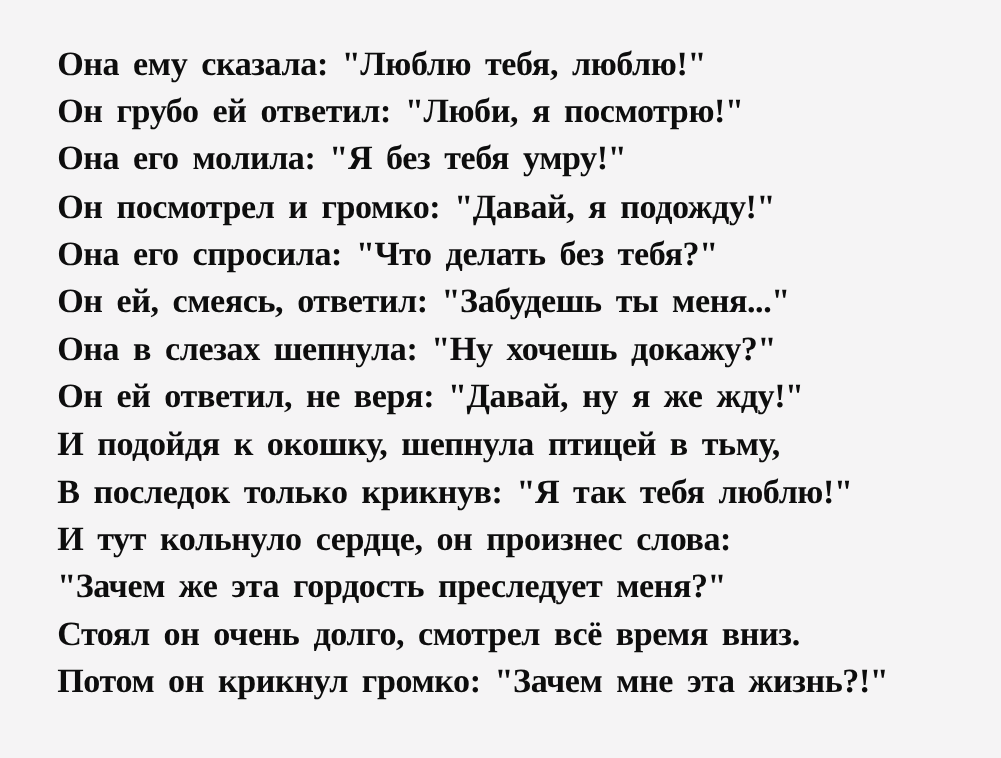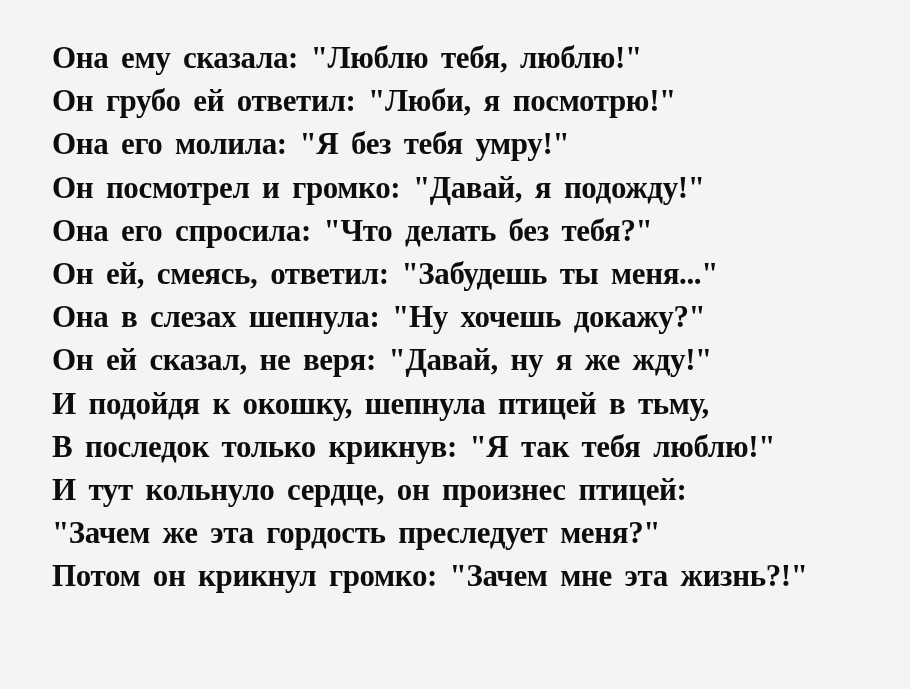--- a/index.html
+++ b/index.html
@@ -37,20 +37,21 @@
 
 <div class="page">
   <div class="poem" style="color: rgb(13, 13, 13);">
     <div class="line">Она ему сказала: "Люблю тебя, люблю!"</div>
     <div class="line">Он грубо ей ответил: "Люби, я посмотрю!"</div>
     <div class="line">Она его молила: "Я без тебя умру!"</div>
     <div class="line">Он посмотрел и громко: "Давай, я подожду!"</div>
     <div class="line">Она его спросила: "Что делать без тебя?"</div>
     <div class="line">Он ей, смеясь, ответил: "Забудешь ты меня..."</div>
     <div class="line">Она в слезах шепнула: "Ну хочешь докажу?"</div>
-    <div class="line">Он ей сказал, не веря: "Давай, ну я же жду!"</div>
+    <div class="line">Он ей ответил, не веря: "Давай, ну я же жду!"</div>
     <div class="line">И подойдя к окошку, шепнула птицей в тьму,</div>
     <div class="line">В последок только крикнув: "Я так тебя люблю!"</div>
-    <div class="line">И тут кольнуло сердце, он произнес птицей:</div>
+    <div class="line">И тут кольнуло сердце, он произнес слова:</div>
     <div class="line">"Зачем же эта гордость преследует меня?"</div>
+    <div class="line">Стоял он очень долго, смотрел всё время вниз.</div>
     <div class="line">Потом он крикнул громко: "Зачем мне эта жизнь?!"</div>
   </div>
 </div>
 
 </body></html>

